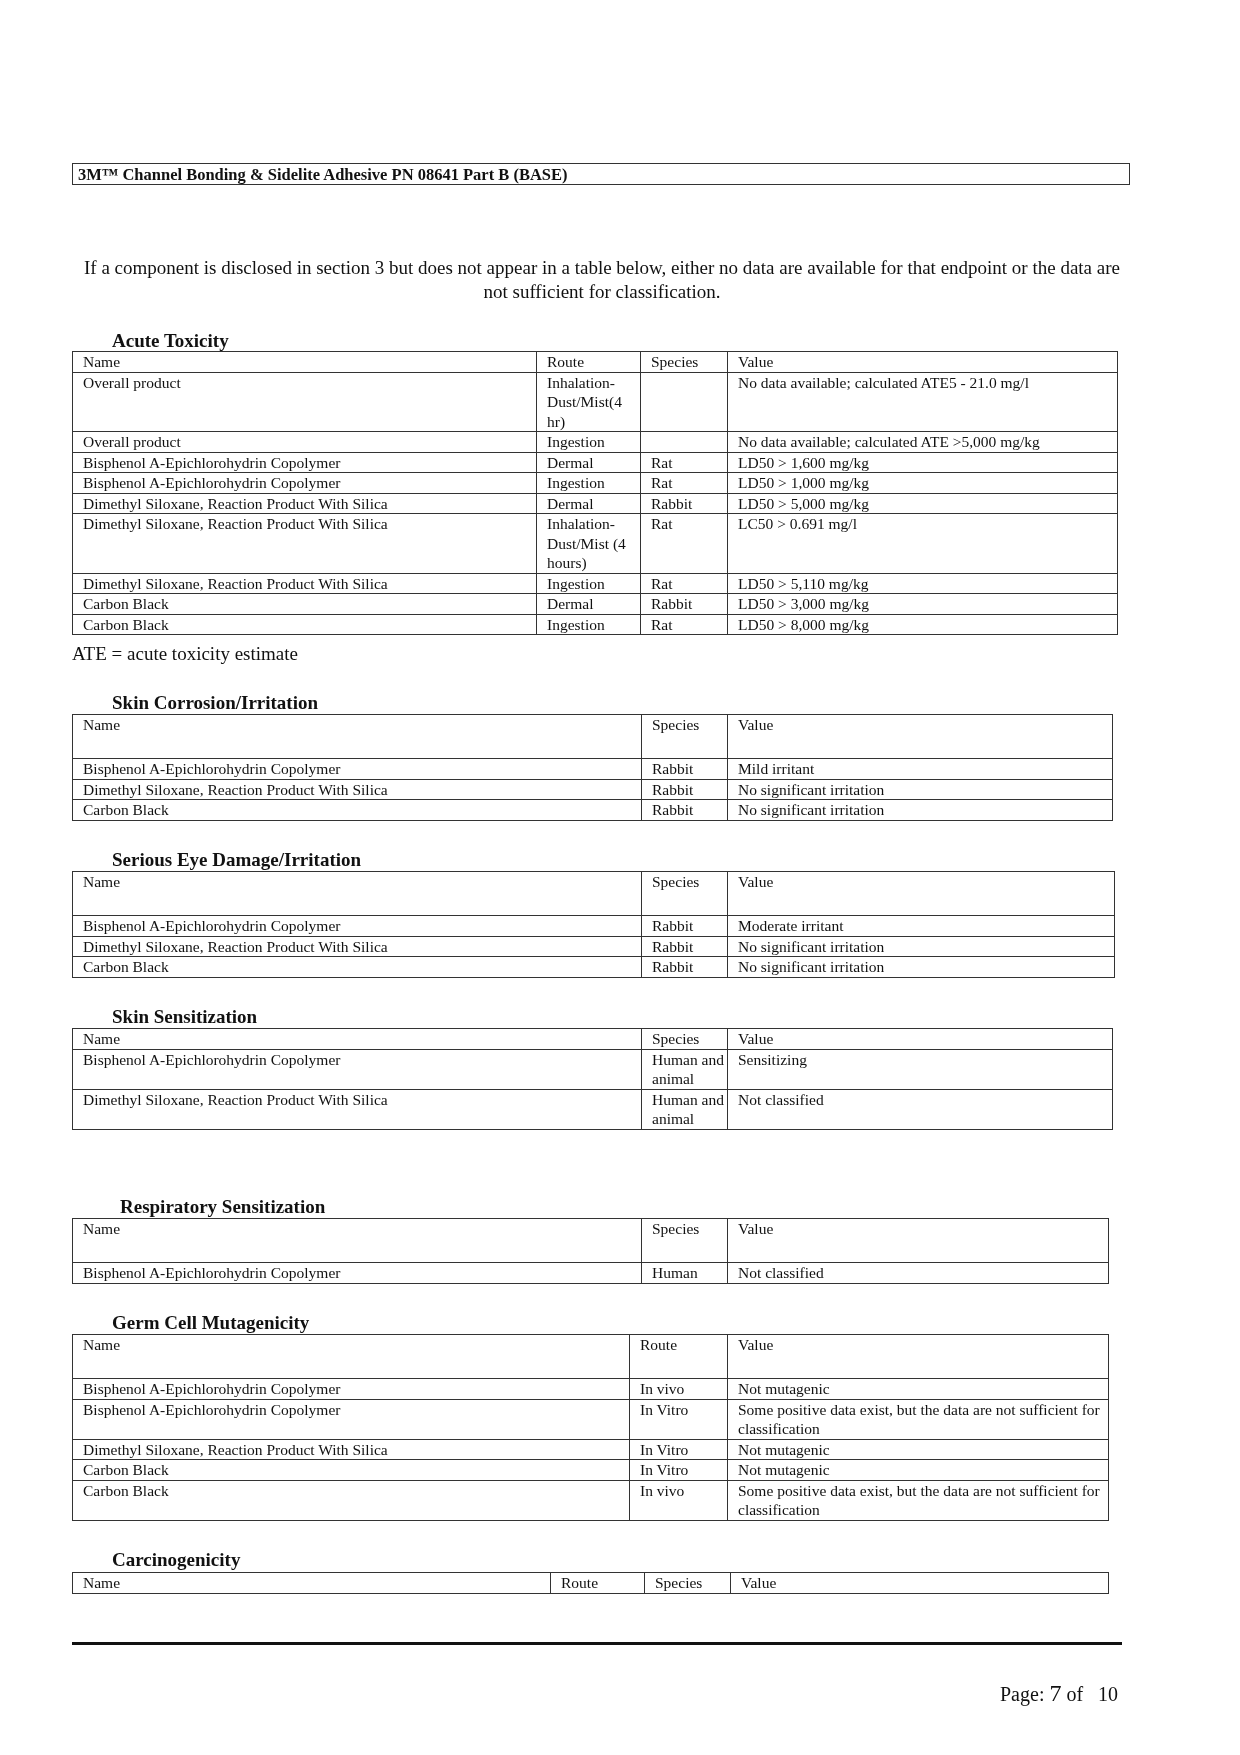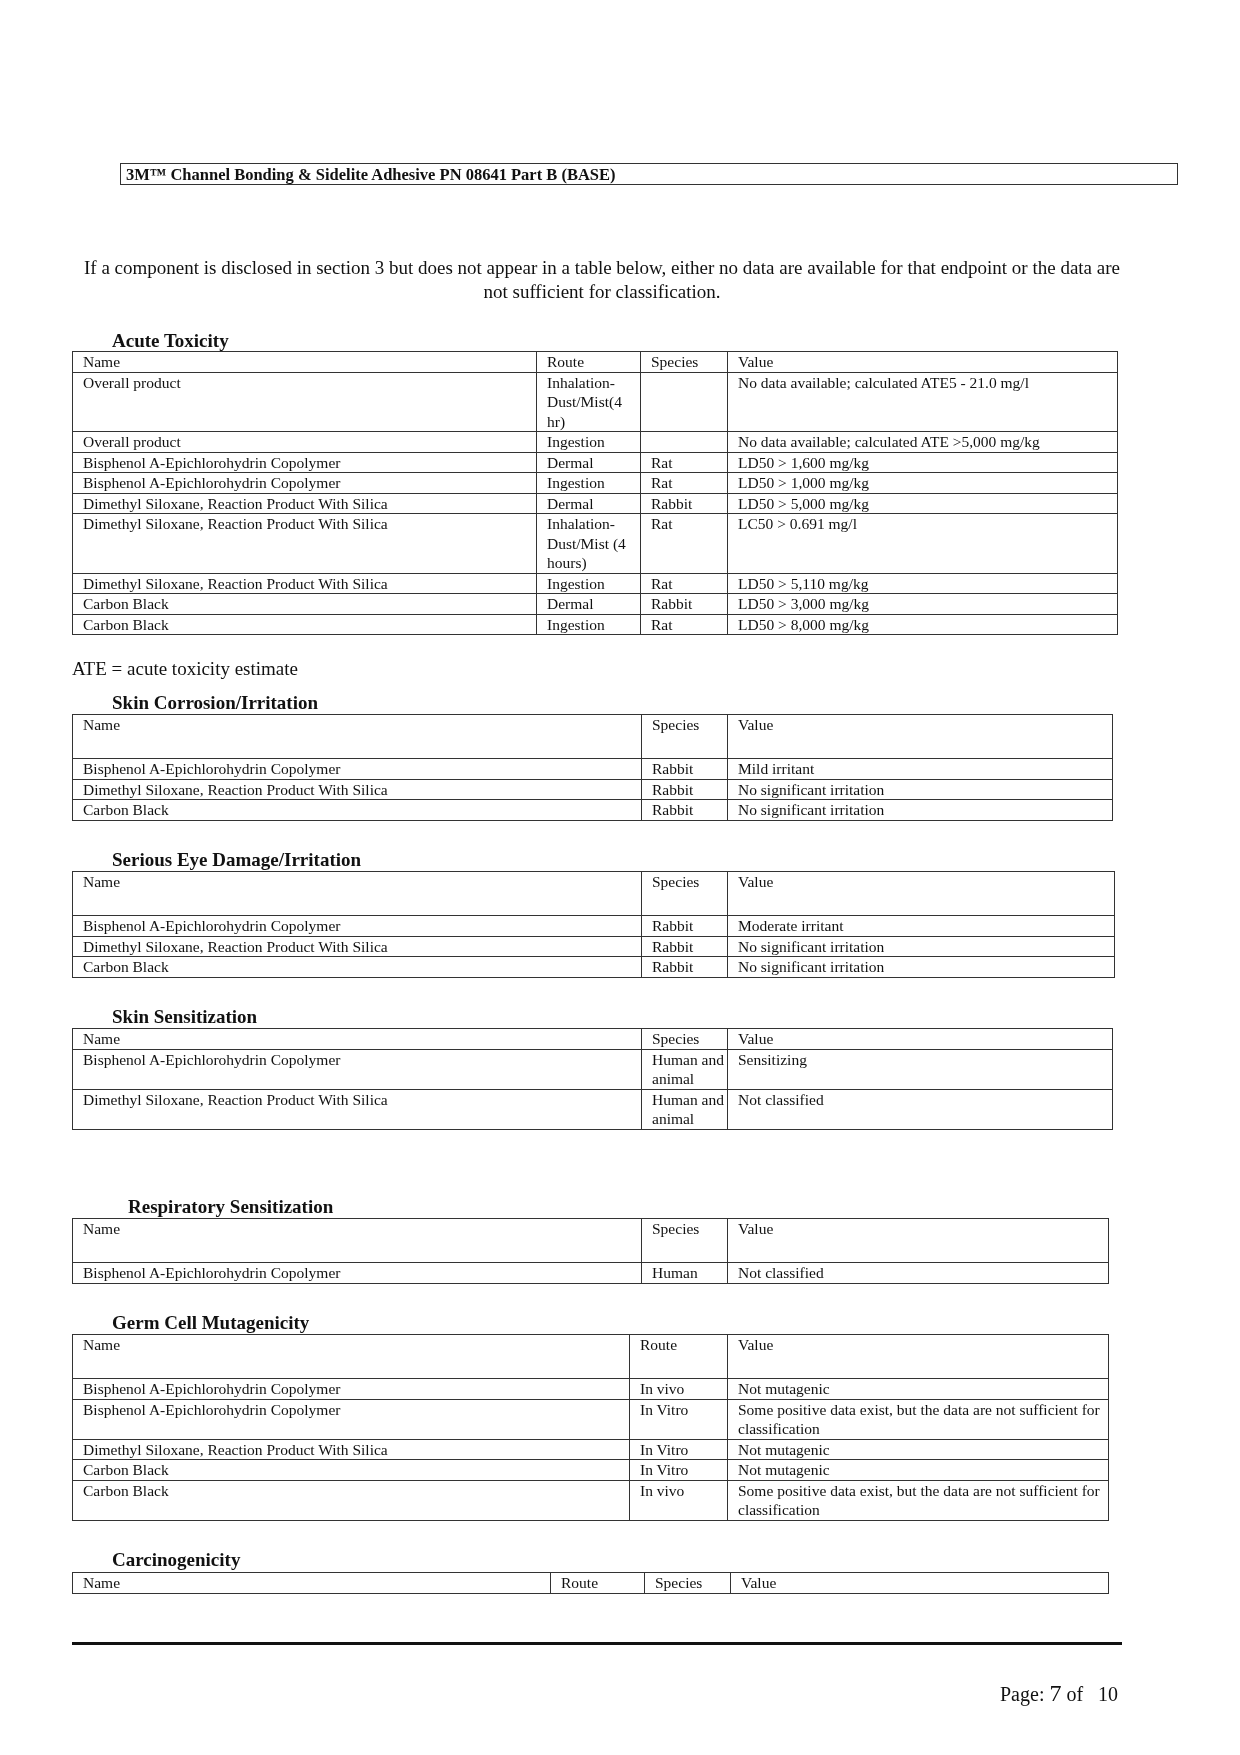--- a/index.html
+++ b/index.html
@@ -1,20 +1,20 @@
 <!DOCTYPE html>
 <html><head>
 <meta charset="utf-8">
 <style>
   html, body { margin: 0; padding: 0; background: #ffffff; }
   body { width: 1240px; height: 1755px; position: relative; overflow: hidden;
          font-family: "Liberation Serif", "DejaVu Serif", serif; color: #111; }
   .abs { position: absolute; }
   .doc-title-box { left: 72px; top: 163px; width: 1058px; height: 22px;
-                   border: 1.5px solid #333; box-sizing: border-box; margin-left: 48px; }
+                   border: 1.5px solid #333; box-sizing: border-box; }
   .doc-title { position: absolute; left: 5px; top: 1px; font-weight: bold; font-size: 16.5px; white-space: nowrap; }
   .intro { left: 72px; top: 256px; width: 1060px; font-size: 19px; line-height: 24px; text-align: center; }
   .section-title { font-weight: bold; font-size: 19px; white-space: nowrap; margin-left: 40px; }
   .note { font-size: 19px; white-space: nowrap; }
   table.sds { position: absolute; border-collapse: collapse; table-layout: fixed;
               font-size: 15.5px; line-height: 19.5px; }
   table.sds td, table.sds th { border: 1.5px solid #333; vertical-align: top;
               padding: 0 0 0 10px; text-align: left; overflow: hidden; }
   table.sds th { font-weight: normal; }
   .footer-rule { left: 72px; top: 1642px; width: 1050px; height: 3px; background: #111; }
@@ -96,21 +96,21 @@
         <td>LD50 &gt; 3,000 mg/kg</td>
       </tr>
       <tr>
         <td>Carbon Black</td>
         <td>Ingestion</td>
         <td>Rat</td>
         <td>LD50 &gt; 8,000 mg/kg</td>
       </tr>
     </tbody>
   </table>
-<div class="abs note" style="left:72px; top:658px;">ATE = acute toxicity estimate</div>
+<div class="abs note" style="left:72px; top:643px;">ATE = acute toxicity estimate</div>
 
 <div class="abs section-title" style="left:72px; top:692px;text-align:center;">Skin Corrosion/Irritation</div>
 <table class="sds" style="left:72px; top:714px; width:1040px;">
     <colgroup>
       <col style="width: 569px;">
       <col style="width: 86px;">
       <col style="width: 385px;">
     </colgroup>
     <thead>
       <tr style="height: 44px;">
@@ -192,21 +192,21 @@
         <td>Sensitizing</td>
       </tr>
       <tr>
         <td>Dimethyl Siloxane, Reaction Product With Silica</td>
         <td>Human and animal</td>
         <td>Not classified</td>
       </tr>
     </tbody>
   </table>
 
-<div class="abs section-title" style="left:88px; top:1196px;">Respiratory Sensitization</div>
+<div class="abs section-title" style="left:80px; top:1196px;">Respiratory Sensitization</div>
 <table class="sds" style="left:72px; top:1218px; width:1036px;">
     <colgroup>
       <col style="width: 569px;">
       <col style="width: 86px;">
       <col style="width: 381px;">
     </colgroup>
     <thead>
       <tr style="height: 44px;">
         <th>Name</th>
         <th>Species</th>

